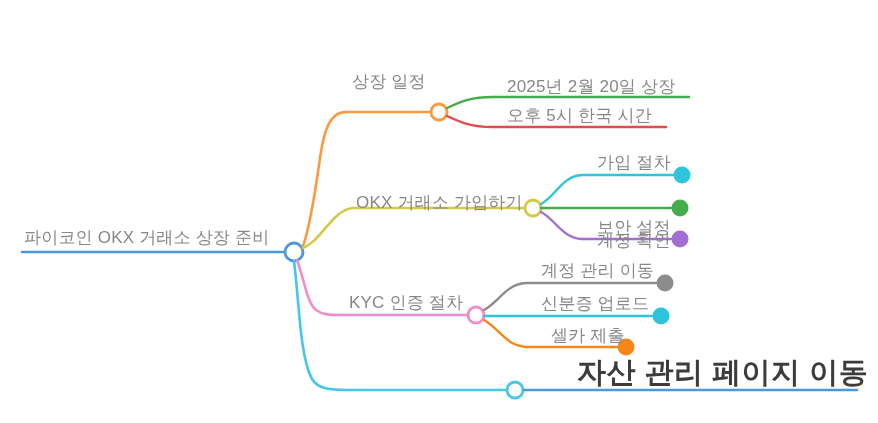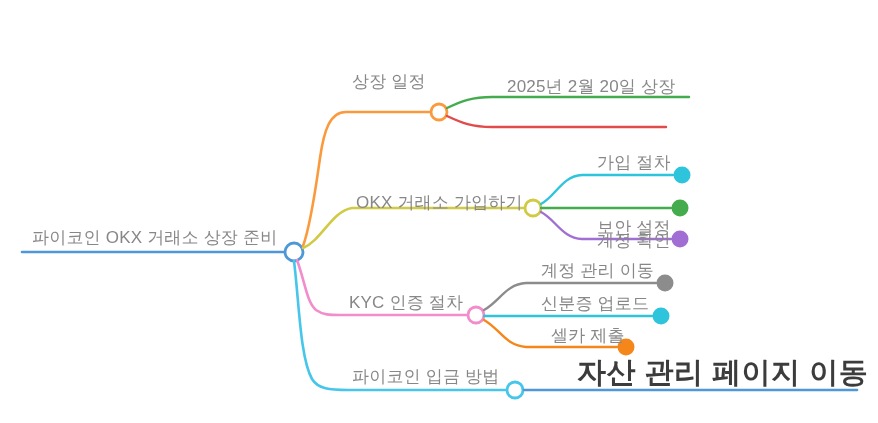--- a/index.html
+++ b/index.html
@@ -59,31 +59,31 @@
     <path d="M484,316 H652" stroke-width="2.4" stroke-linecap="round" stroke="#2ec4dc"></path>
     <circle cx="661" cy="316" r="8.5" fill="#2ec4dc"></circle>
     <path d="M484,320 C500,329 506,346 526,347 H617" stroke-width="2.4" stroke-linecap="round" stroke="#f5861a"></path>
     <circle cx="626" cy="347" r="8.5" fill="#f5861a"></circle>
 
     <path d="M294,261 C299,300 300,358 312,379 C318,389 330,390 348,390 H507" stroke-width="2.6" stroke-linecap="round" stroke="#45c6ea"></path>
     <circle cx="515" cy="390" r="8" fill="#ffffff" stroke-width="2.8" stroke="#45c6ea"></circle>
     <path d="M524,390 H857" stroke-width="2.6" stroke-linecap="round" stroke="#4e97d8"></path>
   </svg>
 
-  <div class="label" style="left:32px;top:228px;text-align:right;">파이코인 OKX 거래소 상장 준비</div>
+  <div class="label" style="left:24px;top:228px;text-align:right;">파이코인 OKX 거래소 상장 준비</div>
 
   <div class="label" style="left:352px;top:72px;">상장 일정</div>
   <div class="label" style="left:507px;top:77px;">2025년 2월 20일 상장</div>
+  <div class="label" style="left:507px;top:106px;">오후 5시 한국 시간</div>
 
   <div class="label" style="left:356px;top:185px;margin-top:8px;">OKX 거래소 가입하기</div>
   <div class="label" style="left:597px;top:153px;">가입 절차</div>
   <div class="label" style="left:597px;top:186px;margin-top:45px;">계정 확인</div>
   <div class="label" style="left:597px;top:218px;">보안 설정</div>
 
   <div class="label" style="left:349px;top:293px;">KYC 인증 절차</div>
   <div class="label" style="left:541px;top:294px;">신분증 업로드</div>
   <div class="label" style="left:541px;top:261px;">계정 관리 이동</div>
   <div class="label" style="left:551px;top:326px;">셀카 제출</div>
 
-  <div class="label" style="left:352px;top:367px;">파이코인 입금 방법</div>
   <div class="label em" style="left:577px;top:357px;">자산 관리 페이지 이동</div>
 
 </div>
 
 </body></html>

